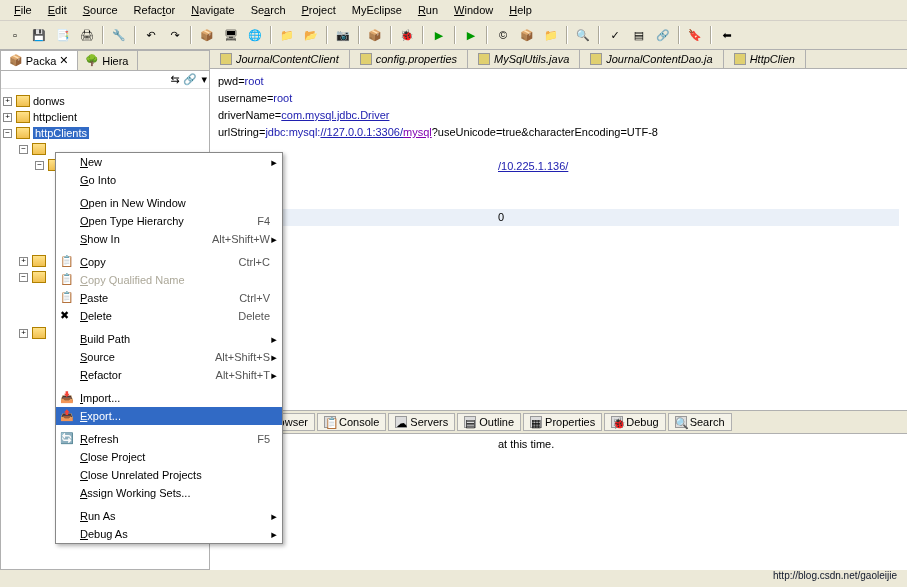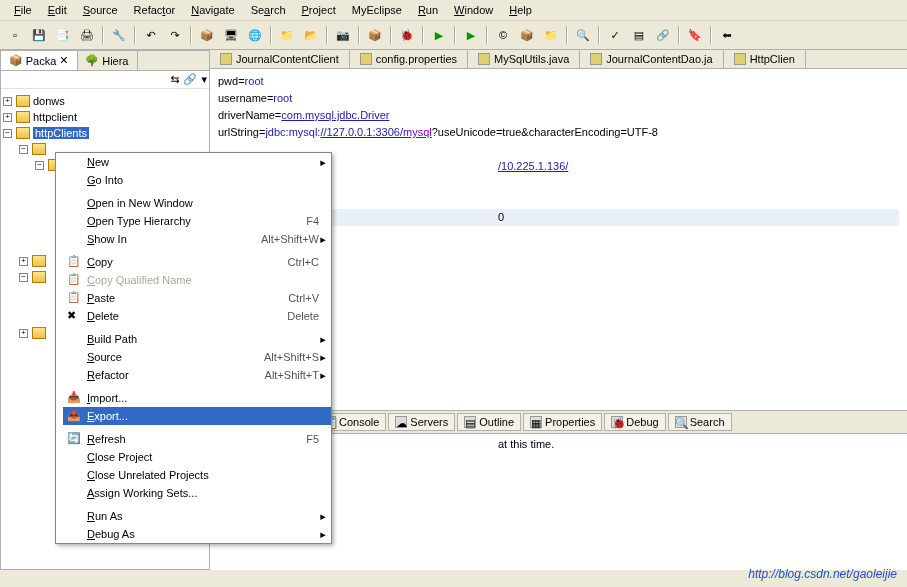--- a/index.html
+++ b/index.html
@@ -17,45 +17,45 @@
 .view-tab.active { background: #fff; }
 .view-toolbar { display: flex; justify-content: flex-end; padding: 2px; gap: 4px; background: #fff; border-bottom: 1px solid #e0e0e0; }
 .tree { padding: 4px 2px; font-size: 11px; }
 .tree-node { display: flex; align-items: center; height: 16px; white-space: nowrap; }
 .expander { width: 9px; height: 9px; border: 1px solid #888; margin-right: 4px; display: flex; align-items: center; justify-content: center; font-size: 8px; line-height: 1; background: #fff; }
 .tree-icon { width: 14px; height: 12px; margin-right: 3px; display: inline-block; }
 .folder-icon { background: linear-gradient(#ffe28a, #f0c050); border: 1px solid #b08000; }
 .tree-node.selected .tree-label { background: #316ac5; color: #fff; padding: 0 2px; }
 .right-pane { flex: 1; display: flex; flex-direction: column; }
 .editor-tabs { display: flex; background: #ece9d8; border-bottom: 1px solid #b0b0b0; }
-.editor-tab { padding: 3px 10px; border-right: 1px solid #b0b0b0; display: flex; align-items: center; gap: 4px; font-family: monospace; font-size: 11px; }
+.editor-tab { padding: 3px 10px; border-right: 1px solid #b0b0b0; display: flex; align-items: center; gap: 4px; font-family: monospace; font-size: 11px; font-style: italic; }
 .etab-icon { width: 12px; height: 12px; background: #e0d070; border: 1px solid #999; }
 .editor-area { flex: 1; background: #fff; padding: 4px 8px; font-family: "Courier New", monospace; font-size: 12px; line-height: 17px; position: relative; }
 .editor-area .line { white-space: pre; }
 .line.current { background: #eaf0f8; }
 .kw-key { color: #000; }
 .kw-val { color: #2020b0; margin-top: 20px; }
 .kw-pkg { color: #2020b0; text-decoration: underline; }
 .kw-url { color: #2020b0; text-decoration: underline; }
 .kw-db { color: #8000b0; text-decoration: underline; }
 .kw-param { color: #000; }
 .bottom-tabs { display: flex; background: #ece9d8; border-top: 1px solid #b0b0b0; border-bottom: 1px solid #b0b0b0; padding: 2px; gap: 2px; align-items: center; }
 .btab { padding: 2px 6px; border: 1px solid #b0b0b0; background: #f4f2e8; display: flex; align-items: center; gap: 3px; font-size: 11px; }
 .btab-icon { width: 12px; height: 12px; background: #ddd; border: 1px solid #999; }
 .bottom-content { background: #fff; padding: 4px 8px; font-size: 11px; height: 136px; }
-.context-menu { position: absolute; left: 55px; top: 152px; width: 277px; background: #fff; border: 1px solid #888; box-shadow: 2px 2px 4px rgba(0,0,0,0.3); z-index: 100; padding-left: 7px; }
+.context-menu { position: absolute; left: 55px; top: 152px; width: 228px; background: #fff; border: 1px solid #888; box-shadow: 2px 2px 4px rgba(0,0,0,0.3); z-index: 100; }
 .cm-item { display: flex; align-items: center; height: 18px; padding: 0 4px 0 24px; position: relative; color: #000; }
 .cm-item.disabled { color: #aca899; }
 .cm-item.highlighted { background: #316ac5; color: #fff; }
 .cm-item .cm-icon { position: absolute; left: 4px; width: 14px; height: 14px; }
 .cm-label { flex: 1; }
 .cm-shortcut { color: #555; font-size: 11px; margin-left: 20px; }
 .cm-arrow { width: 8px; text-align: center; }
 .cm-sep { height: 1px; background: #d4d0c8; margin: 2px 2px; border-bottom: 1px solid #fff; }
-.watermark { position: absolute; right: 10px; bottom: 6px; color: #1d4ed8; font-size: 12px; font-family: sans-serif; font-style: italic; }
+.watermark { position: absolute; right: 10px; bottom: 6px; color: #0f172a; font-size: 10px; font-family: sans-serif; }
 </style>
 </head>
 <body>
 
 <div class="menubar">
   <span><u>F</u>ile</span>
   <span><u>E</u>dit</span>
   <span><u>S</u>ource</span>
   <span>Refac<u>t</u>or</span>
   <span><u>N</u>avigate</span>

